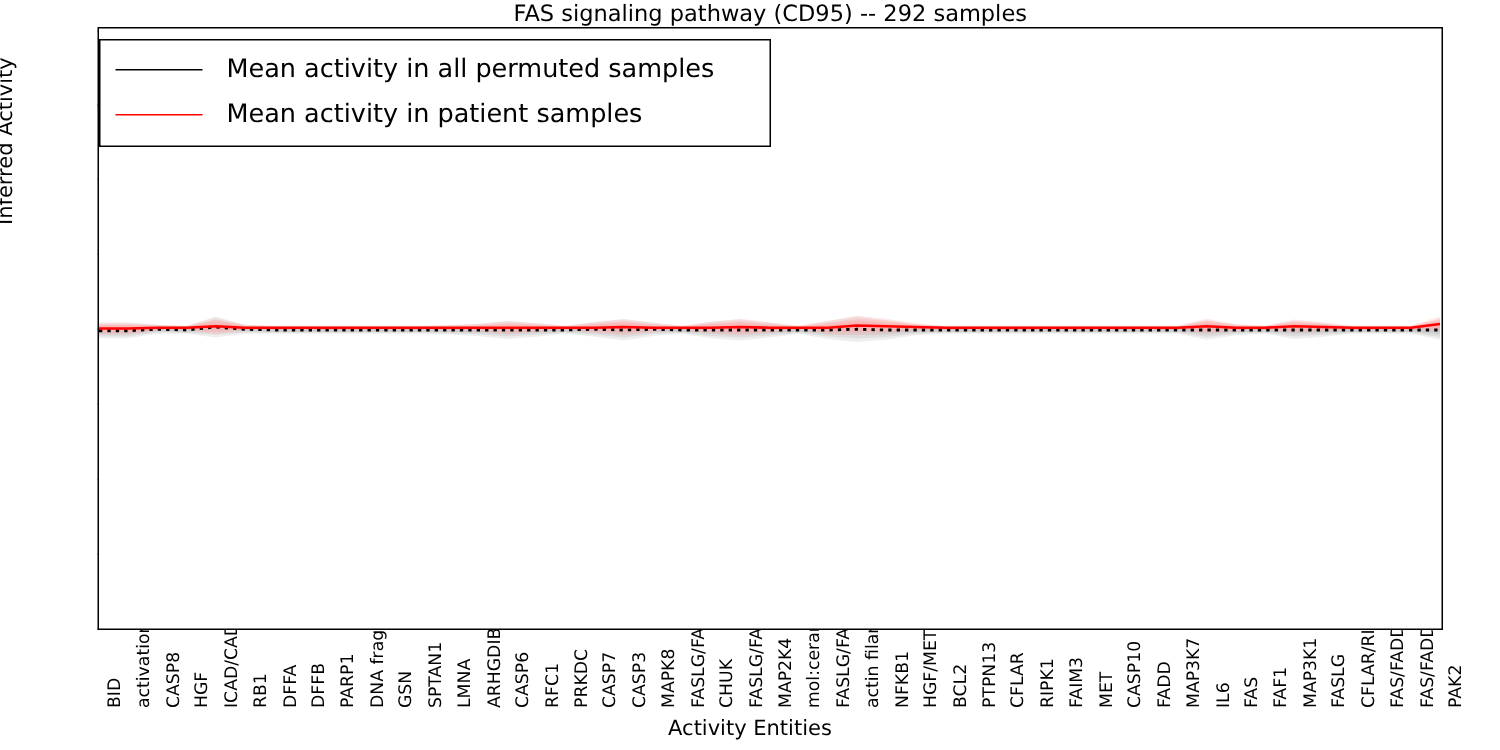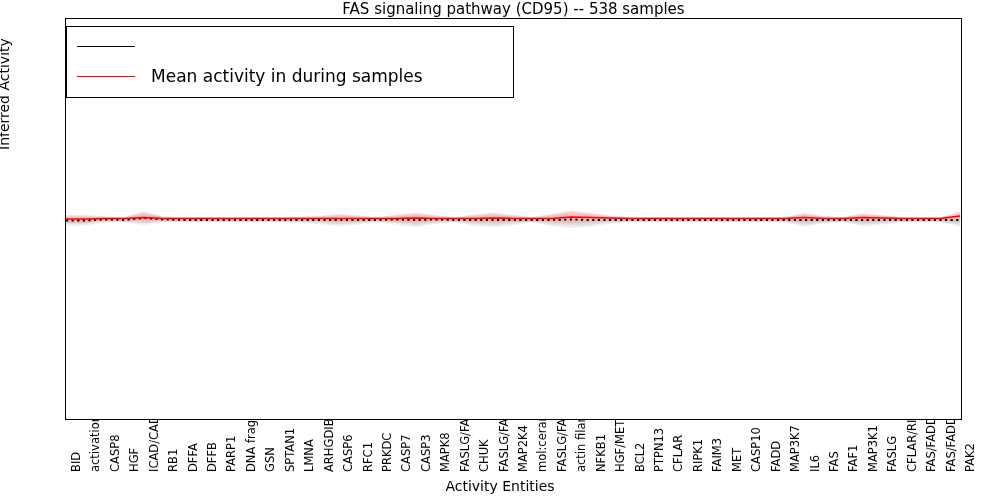--- a/index.html
+++ b/index.html
@@ -37,21 +37,21 @@
   .legend-row{display:flex;align-items:center;height:30px;}
   .legend-swatch{width:58px;height:0;border-top-width:1.6px;
                  border-top-style:solid;margin-right:16px;flex:none;}
   .legend-text{font-size:17px;color:#000;white-space:nowrap;}
 </style>
 </head>
 <body>
 
 <div id="figure">
 
-  <div id="title">FAS signaling pathway (CD95) -- 538 samples</div>
+  <div id="title">FAS signaling pathway (CD95) -- 292 samples</div>
 
   <div id="ylabel">Inferred Activity</div>
   <div id="xlabel">Activity Entities</div>
 
   <div id="ytick-labels"></div>
   <div id="ytick-marks">
       <div class="ytick-mark" style="top: 418.5px;"></div>
       <div class="ytick-mark" style="top: 368.625px;"></div>
       <div class="ytick-mark" style="top: 318.75px;"></div>
       <div class="ytick-mark" style="top: 268.875px;"></div>
@@ -173,20 +173,21 @@
           <path d="M0.00 199.04 L19.43 199.04 L38.87 199.02 L58.30 199.14 L77.74 197.19 L97.17 199.02 L116.61 199.14 L136.04 199.14 L155.48 199.14 L174.91 199.14 L194.35 199.14 L213.78 199.14 L233.22 199.02 L252.65 198.90 L272.09 198.42 L291.52 198.78 L310.96 199.14 L330.39 198.66 L349.83 197.68 L369.26 198.78 L388.70 199.14 L408.13 198.54 L427.57 197.68 L447.00 198.66 L466.43 199.14 L485.87 198.42 L505.30 196.45 L524.74 197.31 L544.17 198.40 L563.61 199.14 L583.04 199.14 L602.48 199.14 L621.91 199.14 L641.35 199.14 L660.78 199.14 L680.22 199.14 L699.65 199.14 L719.09 199.14 L738.52 197.31 L757.96 198.90 L777.39 199.14 L796.83 197.43 L816.26 198.28 L835.70 199.14 L855.13 199.14 L874.57 199.14 L894.00 195.81 L894.00 198.20 L874.57 199.86 L855.13 199.86 L835.70 199.86 L816.26 199.72 L796.83 199.58 L777.39 199.86 L757.96 200.10 L738.52 199.70 L719.09 199.86 L699.65 199.86 L680.22 199.86 L660.78 199.86 L641.35 199.86 L621.91 199.86 L602.48 199.86 L583.04 199.86 L563.61 199.86 L544.17 199.60 L524.74 199.70 L505.30 199.56 L485.87 200.58 L466.43 199.86 L447.00 200.34 L427.57 200.32 L408.13 200.46 L388.70 199.86 L369.26 200.22 L349.83 200.32 L330.39 200.34 L310.96 199.86 L291.52 200.22 L272.09 200.58 L252.65 200.10 L233.22 199.98 L213.78 199.86 L194.35 199.86 L174.91 199.86 L155.48 199.86 L136.04 199.86 L116.61 199.86 L97.17 199.98 L77.74 199.82 L58.30 199.86 L38.87 199.98 L19.43 200.96 L0.00 200.96 Z" fill="#ffb3b3" fill-opacity="0.85" stroke="none"></path>
           <path d="M0.00 201.50 L19.43 201.50 L38.87 200.50 L58.30 201.00 L77.74 199.00 L97.17 200.50 L116.61 201.00 L136.04 201.00 L155.48 201.00 L174.91 201.00 L194.35 201.00 L213.78 201.00 L233.22 201.00 L252.65 201.00 L272.09 201.00 L291.52 201.00 L310.96 201.00 L330.39 200.50 L349.83 201.00 L369.26 200.50 L388.70 201.00 L408.13 201.00 L427.57 201.00 L447.00 201.00 L466.43 201.00 L485.87 201.00 L505.30 200.50 L524.74 201.00 L544.17 201.00 L563.61 201.00 L583.04 201.00 L602.48 201.00 L621.91 201.00 L641.35 201.00 L660.78 201.00 L680.22 201.00 L699.65 201.00 L719.09 201.00 L738.52 201.00 L757.96 201.00 L777.39 201.00 L796.83 201.00 L816.26 201.00 L835.70 201.00 L855.13 201.00 L874.57 201.00 L894.00 201.00" fill="none" stroke="#000000" stroke-width="1.9" stroke-dasharray="2.2,3.4"></path>
           <path d="M0.00 200.00 L19.43 200.00 L38.87 199.50 L58.30 199.50 L77.74 198.50 L97.17 199.50 L116.61 199.50 L136.04 199.50 L155.48 199.50 L174.91 199.50 L194.35 199.50 L213.78 199.50 L233.22 199.50 L252.65 199.50 L272.09 199.50 L291.52 199.50 L310.96 199.50 L330.39 199.50 L349.83 199.00 L369.26 199.50 L388.70 199.50 L408.13 199.50 L427.57 199.00 L447.00 199.50 L466.43 199.50 L485.87 199.50 L505.30 198.00 L524.74 198.50 L544.17 199.00 L563.61 199.50 L583.04 199.50 L602.48 199.50 L621.91 199.50 L641.35 199.50 L660.78 199.50 L680.22 199.50 L699.65 199.50 L719.09 199.50 L738.52 198.50 L757.96 199.50 L777.39 199.50 L796.83 198.50 L816.26 199.00 L835.70 199.50 L855.13 199.50 L874.57 199.50 L894.00 197.01" fill="none" stroke="#ff0000" stroke-width="1.7"></path>
         </svg>
     </div>
   </div>
 
   <div id="legend">
     <div class="legend-row">
       <span class="legend-swatch" style="border-top-color: rgb(0, 0, 0);"></span>
+      <span class="legend-text">Mean activity in all permuted samples</span>
     </div>
     <div class="legend-row">
       <span class="legend-swatch" style="border-top-color: rgb(255, 0, 0);"></span>
-      <span class="legend-text">Mean activity in during samples</span>
+      <span class="legend-text">Mean activity in patient samples</span>
     </div>
   </div>
 
 </div>
 
 </body></html>

